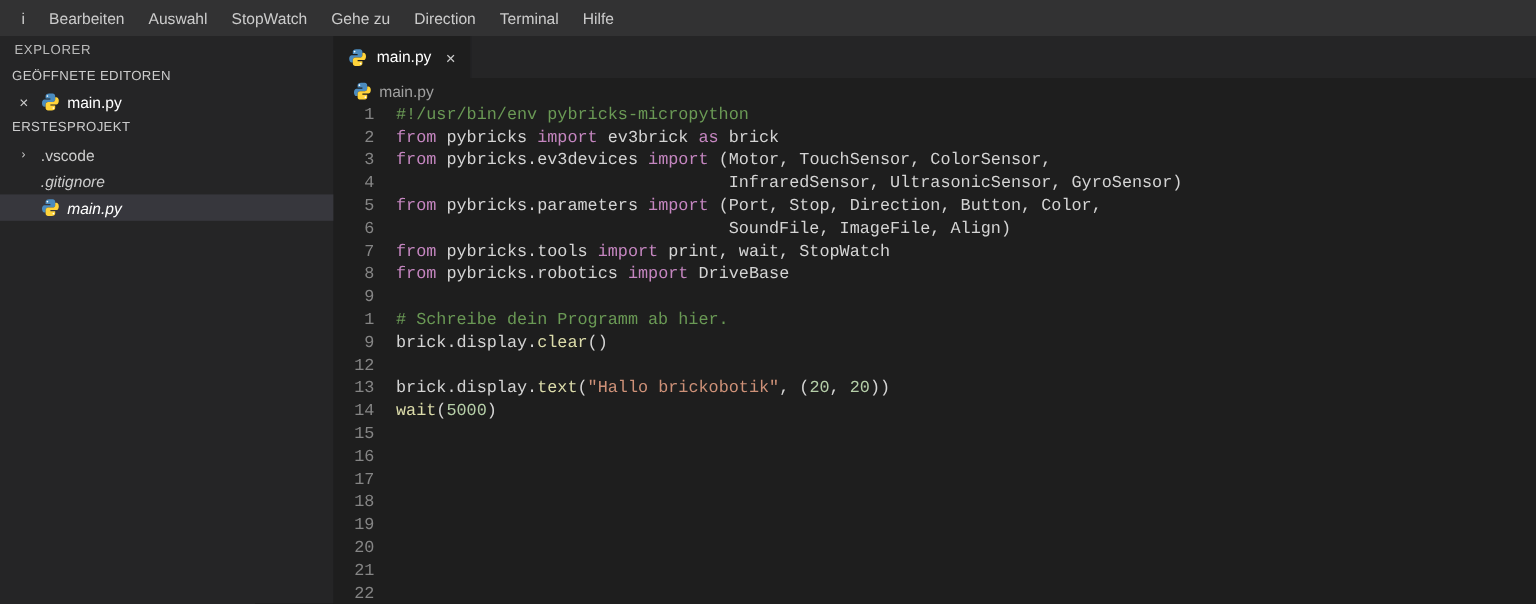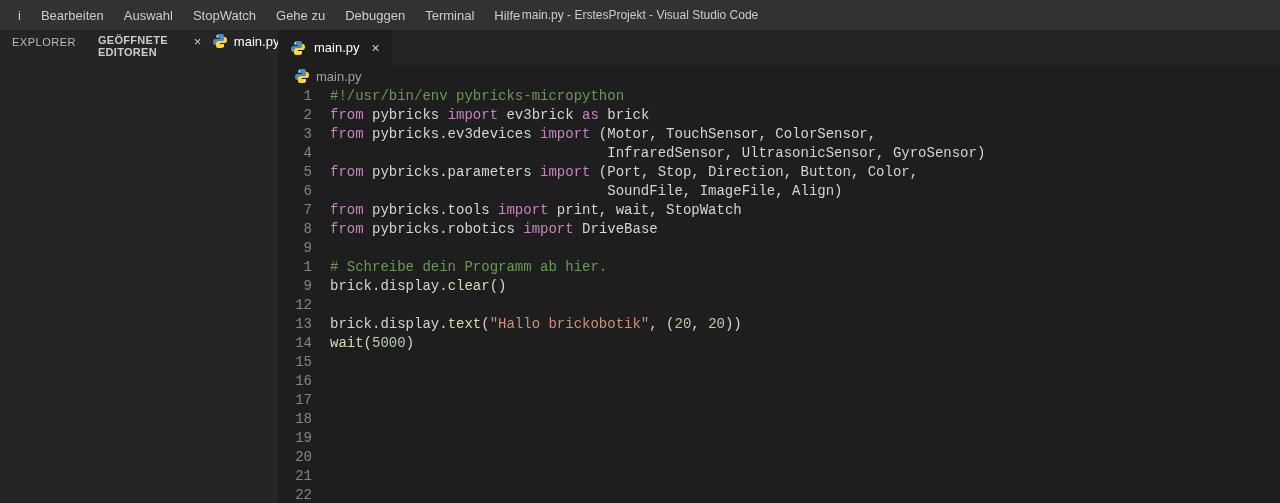--- a/index.html
+++ b/index.html
@@ -34,32 +34,32 @@
     font-size: 12px;
   }
   .main {
     display: flex;
     height: calc(100% - 30px);
   }
   .sidebar {
     width: 278px;
     background: #252526;
     display: flex;
-    flex-direction: row;
+    flex-direction: column;
   }
   .panel-title {
     padding: 6px 12px;
     font-size: 11px;
     color: #bbb;
     letter-spacing: 0.5px;
   }
   .section-header {
     padding: 4px 10px;
     font-size: 11px;
-    font-weight: 700;
+    font-weight: 400;
     color: #ccc;
     letter-spacing: 0.3px;
   }
   .editor-open-item {
     display: flex;
     align-items: center;
     padding: 3px 10px 3px 16px;
     font-size: 13px;
     color: #fff;
     gap: 6px;
@@ -161,45 +161,45 @@
 </head>
 <body>
 
 <div class="titlebar">
   <div class="menubar" id="menubar">
       <div class="menu-item">i</div>
       <div class="menu-item">Bearbeiten</div>
       <div class="menu-item">Auswahl</div>
       <div class="menu-item">StopWatch</div>
       <div class="menu-item">Gehe zu</div>
-      <div class="menu-item">Debuggen</div>
+      <div class="menu-item">Direction</div>
       <div class="menu-item">Terminal</div>
       <div class="menu-item">Hilfe</div>
     </div>
-  <div class="win-title">main.py - ErstesProjekt - Visual Studio Code</div>
 </div>
 
 <div class="main">
   <div class="sidebar">
     <div class="panel-title">EXPLORER</div>
     <div class="section-header">GEÖFFNETE EDITOREN</div>
     <div id="open-editors">
         <div class="editor-open-item">
           <span class="close-x">×</span>
           <span class="py-icon">
             <svg viewBox="0 0 16 16">
               <path fill="#4B8BBE" d="M7 1c-2 0-3 1-3 2v2h4v1H3c-1 0-2 1-2 3s1 3 2 3h1v-2c0-1 1-2 2-2h4c1 0 2-1 2-2V3c0-1-1-2-2-2H7z"></path>
               <circle cx="5.5" cy="3" r="0.7" fill="#fff"></circle>
               <path fill="#FFD43B" d="M9 15c2 0 3-1 3-2v-2H8v-1h5c1 0 2-1 2-3s-1-3-2-3h-1v2c0 1-1 2-2 2H6c-1 0-2 1-2 2v3c0 1 1 2 2 2h3z"></path>
               <circle cx="10.5" cy="13" r="0.7" fill="#fff"></circle>
             </svg>
           </span>
           <span>main.py</span>
         </div>
       </div>
+    <div class="section-header">ERSTESPROJEKT</div>
     <div class="file-tree" id="file-tree">
         <div class="tree-item">
           <span class="folder-chev">›</span>
           <span>.vscode</span>
         </div>
         <div class="tree-item file">
           <span>.gitignore</span>
         </div>
         <div class="tree-item file selected">
           <span class="py-icon">

